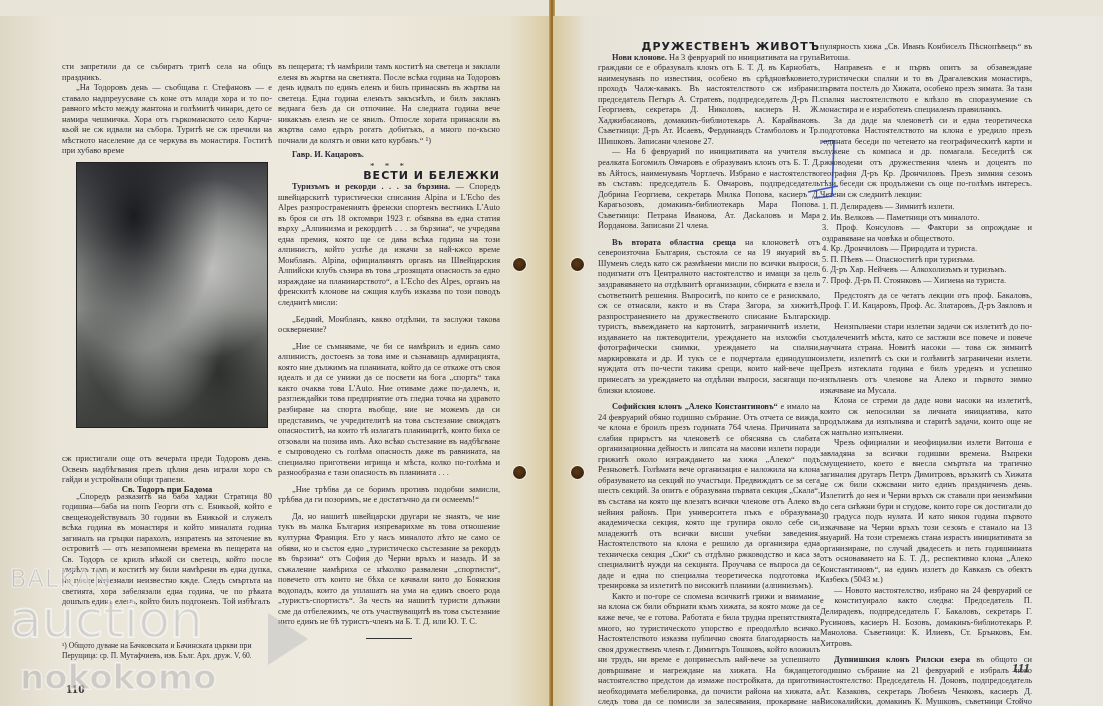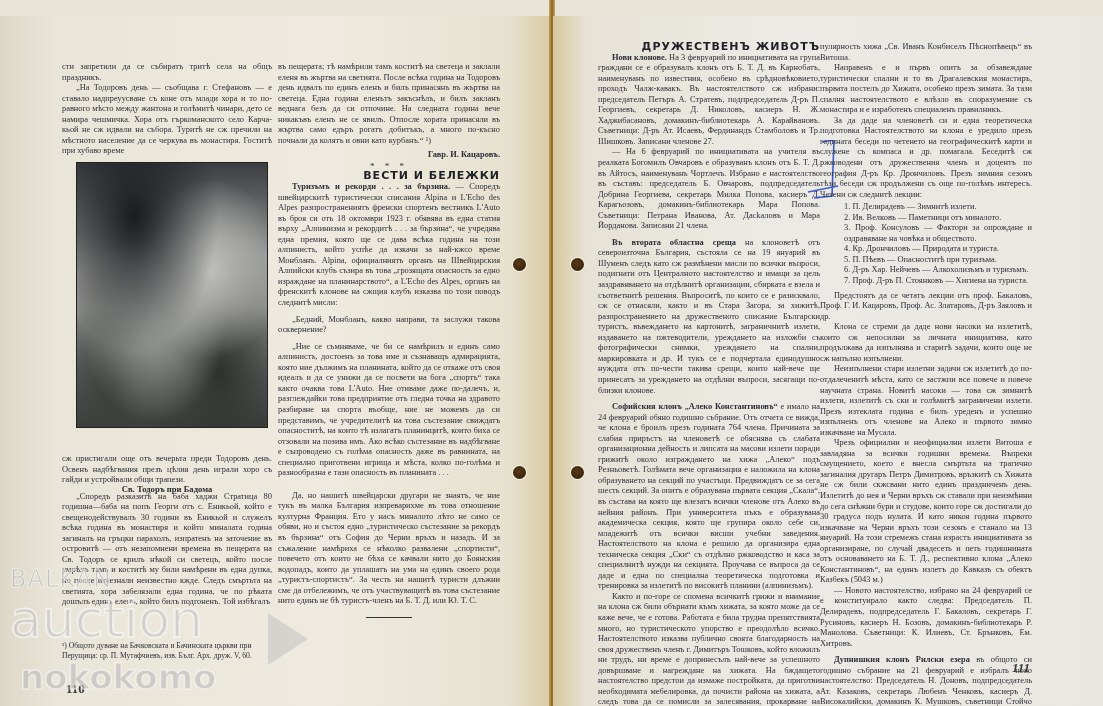--- a/index.html
+++ b/index.html
@@ -21,30 +21,30 @@
   .photo{position:absolute;left:76px;top:146px;width:190px;height:264px;
     background:
       radial-gradient(ellipse at 30% 20%,#1a1c20 0%,transparent 45%),
       radial-gradient(ellipse at 70% 40%,#bfc0bd 0%,transparent 40%),
       radial-gradient(ellipse at 40% 60%,#9fa19e 0%,transparent 45%),
       radial-gradient(ellipse at 20% 85%,#3a3d3a 0%,transparent 40%),
       radial-gradient(ellipse at 75% 80%,#2e312e 0%,transparent 45%),
       linear-gradient(180deg,#3c3e42 0%,#8f918e 35%,#a9aaa6 55%,#6a6c68 80%,#3f423f 100%);
     border:1px solid #222;}
   .caption{position:absolute;left:62px;top:420px;width:210px;text-align:center;font-size:8.6px;font-weight:bold;color:#2a2a30;margin-top:48px;}
-  .signature{text-align:right;font-weight:bold;margin-top:4px !important;}
+  .signature{text-align:left;font-weight:bold;margin-top:4px !important;}
   .stars{text-align:center;letter-spacing:4px;font-size:9px;margin:12px 0 8px;text-indent:0 !important;}
   .section-title{text-align:right;font-family:"DejaVu Sans",sans-serif;font-weight:bold;font-size:11px;letter-spacing:1px;margin:6px 0 8px;text-indent:0 !important;color:#1f2028;}
   .rule{width:46px;height:0;border-top:1.5px solid #333;margin:10px auto;}
   .footnote{position:absolute;left:62px;top:625px;width:210px;font-size:7.6px;line-height:9.5px;color:#2c2e3a;}
   .pagenum{position:absolute;font-size:13px;font-weight:bold;color:#3a3a3a;}
   .pn-left{left:66px;top:665px;}
   .pn-right{left:1012px;top:660px;font-style:italic;}
   .hole{position:absolute;width:13px;height:13px;border-radius:50%;background:radial-gradient(circle at 45% 40%,#5a3a18,#2c1a08);box-shadow:0 0 0 1px #f3efe4;}
-  .lecture-list{margin:2px 0 4px 24px;}
+  .lecture-list{margin:2px 0 4px 2px;}
   .lecture-list div{text-indent:0;}
   .pen-mark{position:absolute;left:808px;top:140px;width:34px;height:60px;}
   .watermark{position:absolute;left:10px;top:565px;width:310px;height:140px;pointer-events:auto;}
   .wm-balkan{position:absolute;left:0;top:0;font-family:"DejaVu Sans",sans-serif;font-weight:normal;font-size:24px;color:rgba(170,170,170,.55);letter-spacing:1px;-webkit-text-stroke:1px rgba(255,255,255,.6);}
   .wm-auction{position:absolute;left:0;top:14px;font-family:"DejaVu Sans",sans-serif;font-weight:normal;font-size:52px;line-height:80px;color:rgba(185,185,185,.5);-webkit-text-stroke:2px rgba(250,250,250,.65);}
   .wm-nokokomo{position:absolute;left:10px;top:92px;font-family:"DejaVu Sans",sans-serif;font-weight:bold;font-size:34px;color:rgba(180,180,180,.55);-webkit-text-stroke:1.5px rgba(250,250,250,.6);}
   .wm-arrow{position:absolute;left:258px;top:48px;width:0;height:0;border-top:26px solid transparent;border-bottom:26px solid transparent;border-left:40px solid rgba(190,190,190,.5);}
 </style>
 </head>
 <body>
@@ -64,24 +64,25 @@
   <div class="footnote">¹) Общото дуване на Бачковската и Бачинската църкви при Перущица: ср. П. Мутафчиевъ, изв. Бълг. Арх. друж. V, 60.</div>
   <div class="pagenum pn-left">110</div>
 
   <div class="col col-l2">
     <p class="noind">въ пещерата; тѣ намѣрили тамъ коститѣ на светеца и заклали еленя въ жъртва на светията. После всѣка година на Тодоровъ день идвалъ по единъ еленъ и билъ принасянъ въ жъртва на светеца. Една година еленътъ закъснѣлъ, и билъ закланъ веднага безъ да си отпочине. На следната година вече никакъвъ еленъ не се явилъ. Отпосле хората принасяли въ жъртва само едъръ рогатъ добитъкъ, а много по-късно почнали да колятъ и овни като курбанъ.“ ¹)</p>
     <p class="signature">Гавр. И. Кацаровъ.</p>
     <p class="stars">* * *</p>
     <p class="section-title">ВЕСТИ И БЕЛЕЖКИ</p>
     <p><span class="b">Туризъмъ и рекорди . . . за бързина.</span> <span>— Споредъ швейцарскитѣ туристически списания Alpina и L'Echo des Alpes разпространениятъ френски спортенъ вестникъ L'Auto въ броя си отъ 18 октомври 1923 г. обявява въ една статия върху „Алпинизма и рекордитѣ . . . за бързина“, че учредява една премия, която ще се дава всѣка година на този алпинистъ, който успѣе да изкачи за най-кжсо време Монбланъ. Alpina, официалниятъ органъ на Швейцарския Алпийски клубъ съзира въ това „грозящата опасность за едно израждане на планинарството“, а L'Echo des Alpes, органъ на френскитѣ клонове на сжщия клубъ изказва по този поводъ следнитѣ мисли:</span></p>
     <div class="gap"></div>
-    <p>„Бедний, Монбланъ, какво направи, та заслужи такова осквернение?</p>
+    <p>„Бедний, Монбланъ, какво отдѣлни, та заслужи такова осквернение?</p>
     <div class="gap"></div>
     <p>„Ние се съмняваме, че би се намѣрилъ и единъ само алпинистъ, достоенъ за това име и съзнаващъ адмирацията, която ние дължимъ на планината, който да се откаже отъ своя идеалъ и да се унижи да се посвети на бога „спортъ“ така както очаква това L'Auto. Ние отиваме даже по-далечъ, и, разглеждайки това предприятие отъ гледна точка на здравото разбиране на спорта въобще, ние не можемъ да си представимъ, че учредителитѣ на това състезание свиждатъ опасноститѣ, на които тѣ излагатъ планинцитѣ, които биха се отзовали на позива имъ. Ако всѣко състезание въ надбѣгване е съпроводено съ голѣма опасность даже въ равнината, на специално приготвени игрища и мѣста, колко по-голѣма и разнообразна е тази опасность въ планината . . .</p>
     <div class="gap"></div>
+    <p>„Ние трѣбва да се боримъ противъ подобни замисли, трѣбва да ги позоримъ, не е достатъчно да ги осмеемъ!“</p>
     <div class="gap"></div>
     <p>Да, но нашитѣ швейцарски другари не знаятъ, че ние тукъ въ малка България изпреварихме въ това отношение културна Франция. Ето у насъ миналото лѣто не само се обяви, но и състоя едно „туристическо състезание за рекордъ въ бързина“ отъ София до Черни връхъ и назадъ. И за съжаление намѣрихa се нѣколко развалени „спортисти“, повечето отъ които не бѣха се качвали нито до Боянския водопадъ, които да уплашатъ на ума на единъ своего рода „туристъ-спортистъ“. За честь на нашитѣ туристи длъжни сме да отбележимъ, че отъ участвуващитѣ въ това състезание нито единъ не бѣ туристъ-членъ на Б. Т. Д. или Ю. Т. С.</p>
     <div class="rule"></div>
   </div>
 
   <div class="hole" style="left:513px;top:242px;"></div>
   <div class="hole" style="left:513px;top:450px;"></div>
 </div>
 
 <div class="spine"></div>
@@ -115,22 +116,22 @@
   <div class="lecture-list">
     <div>1. П. Делирадевъ — Зимнитѣ излети.</div>
     <div>2. Ив. Велковъ — Паметници отъ миналото.</div>
     <div>3. Проф. Консуловъ — Фактори за опрождане и оздравяване на човѣка и обществото.</div>
     <div>4. Кр. Дрончиловъ — Природата и туриста.</div>
     <div>5. П. Пѣевъ — Опасноститѣ при туризъма.</div>
     <div>6. Д-ръ Хар. Нейчевъ — Алкохолизъмъ и туризъмъ.</div>
     <div>7. Проф. Д-ръ П. Стоянковъ — Хигиена на туриста.</div>
   </div>
   <p>Предстоятъ да се четатъ лекции отъ проф. Бакаловъ, Проф. Г. И. Кацаровъ, Проф. Ас. Златаровъ, Д-ръ Заяловъ и др.</p>
+  <p>Неизпълнени стари излетни задачи сж излетитѣ до по-отдалеченитѣ мѣста, като се застжпи все повече и повече научната страна. Новитѣ насоки — това сж зимнитѣ излети, излетитѣ съ ски и голѣмитѣ заграничени излети. Презъ изтеклата година е билъ уреденъ и успешно изпълненъ отъ членове на Алеко и първото зимно изкачване на Мусала.</p>
   <p>Клона се стреми да даде нови насоки на излетитѣ, които сж непосилни за личната инициатива, като продължава да изпълнява и старитѣ задачи, които още не сж напълно изпълнени.</p>
-  <p>Неизпълнени стари излетни задачи сж излетитѣ до по-отдалеченитѣ мѣста, като се застжпи все повече и повече научната страна. Новитѣ насоки — това сж зимнитѣ излети, излетитѣ съ ски и голѣмитѣ заграничени излети. Презъ изтеклата година е билъ уреденъ и успешно изпълненъ отъ членове на Алеко и първото зимно изкачване на Мусала.</p>
   <p>Чрезъ официални и неофициални излети Витоша е завладяна за всички годишни времена. Въпреки смущението, което е внесла смъртьта на трагично загиналия другаръ Петръ Димитровъ, връзкитѣ съ Хижата не сж били скжсвани нито единъ праздниченъ день. Излетитѣ до нея и Черни връхъ сж ставали при неизмѣнни до сега снѣжни бури и студове, които горе сж достигали до 30 градуса подъ нулата. И като никоя година първото изкачване на Черни връхъ този сезонъ е станало на 13 януарий. На този стремежъ стана израстъ инициативата за организиране, по случай двадесеть и петь годишнината отъ основаването на Б. Т. Д., респективно клона „Алеко Константиновъ“, на единъ излетъ до Кавказъ съ обектъ Казбекъ (5043 м.)</p>
   <p>— Новото настоятелство, избрано на 24 февруарий се е конституирало както следва: Председатель П. Делирадевъ, подпредседатель Г. Бакаловъ, секретарь Г. Русиновъ, касиеръ Н. Бозовъ, домакинъ-библиотекарь Р. Манолова. Съветници: К. Илиевъ, Ст. Брънковъ, Ем. Хитровъ.</p>
   <div class="gap"></div>
   <p><span class="b">Дупнишкия клонъ Рилски езера</span><span> въ общото си годишно събрание на 21 февруарий е избралъ ново настоятелство: Председатель Н. Доновъ, подпредседатель Ат. Казаковъ, секретарь Любенъ Ченковъ, касиеръ Д. Високалийски, домакинъ К. Мушковъ, съветници Стойчо Стайковъ, Мара Апостолова и Б. Ивановъ. За уредникъ на археологическия клонъ е назначенъ Н. Доновъ съ съветникъ К. Джерменски.</span></p>
 
 </div>
 
 <div class="pagenum pn-right">111</div>
 
 <div class="watermark">

